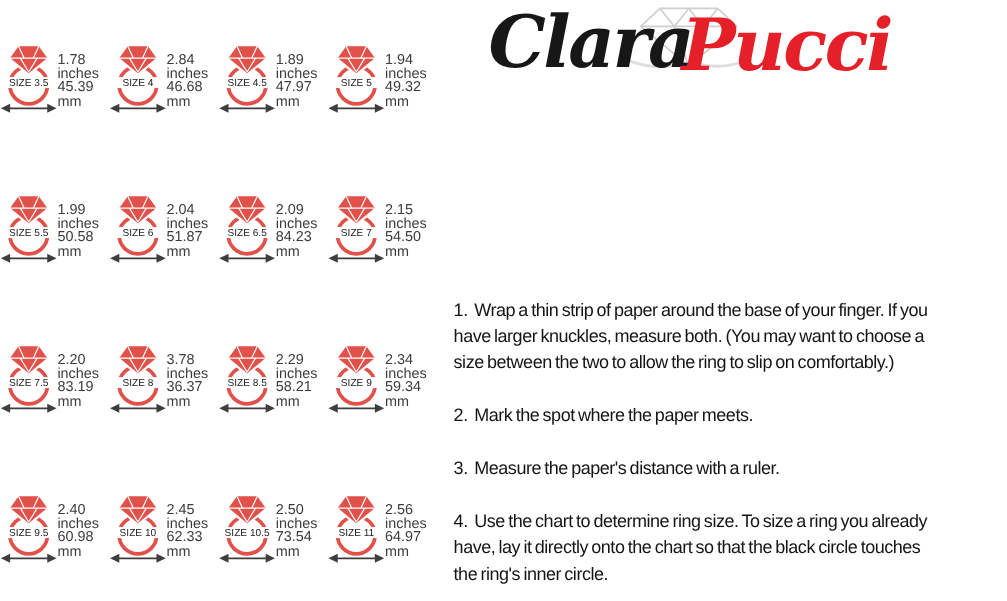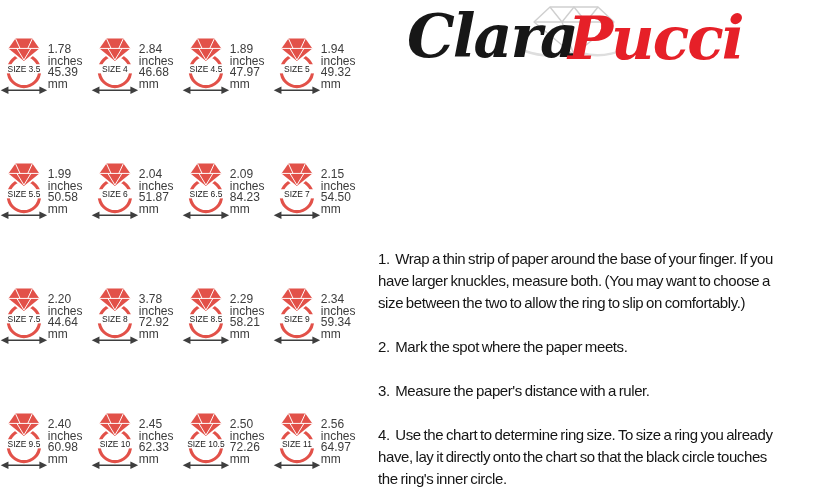--- a/index.html
+++ b/index.html
@@ -240,21 +240,21 @@
 
           <rect class="label-bg" x="5.5" y="38.5" width="57" height="13"></rect>
           <text class="size-text" x="34" y="49" text-anchor="middle">SIZE 7.5</text>
 
           <line class="arrow-line" x1="10" y1="75.5" x2="58" y2="75.5"></line>
           <polygon class="arrow-head" points="1,75.5 12,70.2 12,80.8"></polygon>
           <polygon class="arrow-head" points="67,75.5 56,70.2 56,80.8"></polygon>
         </svg>
         <figcaption class="caption">
           <div>2.20 inches</div>
-          <div>44.64 mm</div>
+          <div>83.19 mm</div>
         </figcaption>
       </figure>
 
       <figure class="cell">
         <svg class="ring-svg" width="68" height="82" viewBox="0 0 68 82">
 
           <circle class="band" cx="34" cy="48" r="22.3"></circle>
 
           <polygon class="dia-halo" points="12,16 22,2 46,2 56,16 34,34"></polygon>
           <polygon class="dia" points="12,16 22,2 46,2 56,16 34,34"></polygon>
@@ -262,21 +262,21 @@
 
           <rect class="label-bg" x="5.5" y="38.5" width="57" height="13"></rect>
           <text class="size-text" x="34" y="49" text-anchor="middle">SIZE 8</text>
 
           <line class="arrow-line" x1="10" y1="75.5" x2="58" y2="75.5"></line>
           <polygon class="arrow-head" points="1,75.5 12,70.2 12,80.8"></polygon>
           <polygon class="arrow-head" points="67,75.5 56,70.2 56,80.8"></polygon>
         </svg>
         <figcaption class="caption">
           <div>3.78 inches</div>
-          <div>72.92 mm</div>
+          <div>36.37 mm</div>
         </figcaption>
       </figure>
 
       <figure class="cell">
         <svg class="ring-svg" width="68" height="82" viewBox="0 0 68 82">
 
           <circle class="band" cx="34" cy="48" r="22.3"></circle>
 
           <polygon class="dia-halo" points="12,16 22,2 46,2 56,16 34,34"></polygon>
           <polygon class="dia" points="12,16 22,2 46,2 56,16 34,34"></polygon>
@@ -372,21 +372,21 @@
 
           <rect class="label-bg" x="5.5" y="38.5" width="57" height="13"></rect>
           <text class="size-text" x="34" y="49" text-anchor="middle">SIZE 10.5</text>
 
           <line class="arrow-line" x1="10" y1="75.5" x2="58" y2="75.5"></line>
           <polygon class="arrow-head" points="1,75.5 12,70.2 12,80.8"></polygon>
           <polygon class="arrow-head" points="67,75.5 56,70.2 56,80.8"></polygon>
         </svg>
         <figcaption class="caption">
           <div>2.50 inches</div>
-          <div>72.26 mm</div>
+          <div>73.54 mm</div>
         </figcaption>
       </figure>
 
       <figure class="cell">
         <svg class="ring-svg" width="68" height="82" viewBox="0 0 68 82">
 
           <circle class="band" cx="34" cy="48" r="22.3"></circle>
 
           <polygon class="dia-halo" points="12,16 22,2 46,2 56,16 34,34"></polygon>
           <polygon class="dia" points="12,16 22,2 46,2 56,16 34,34"></polygon>

